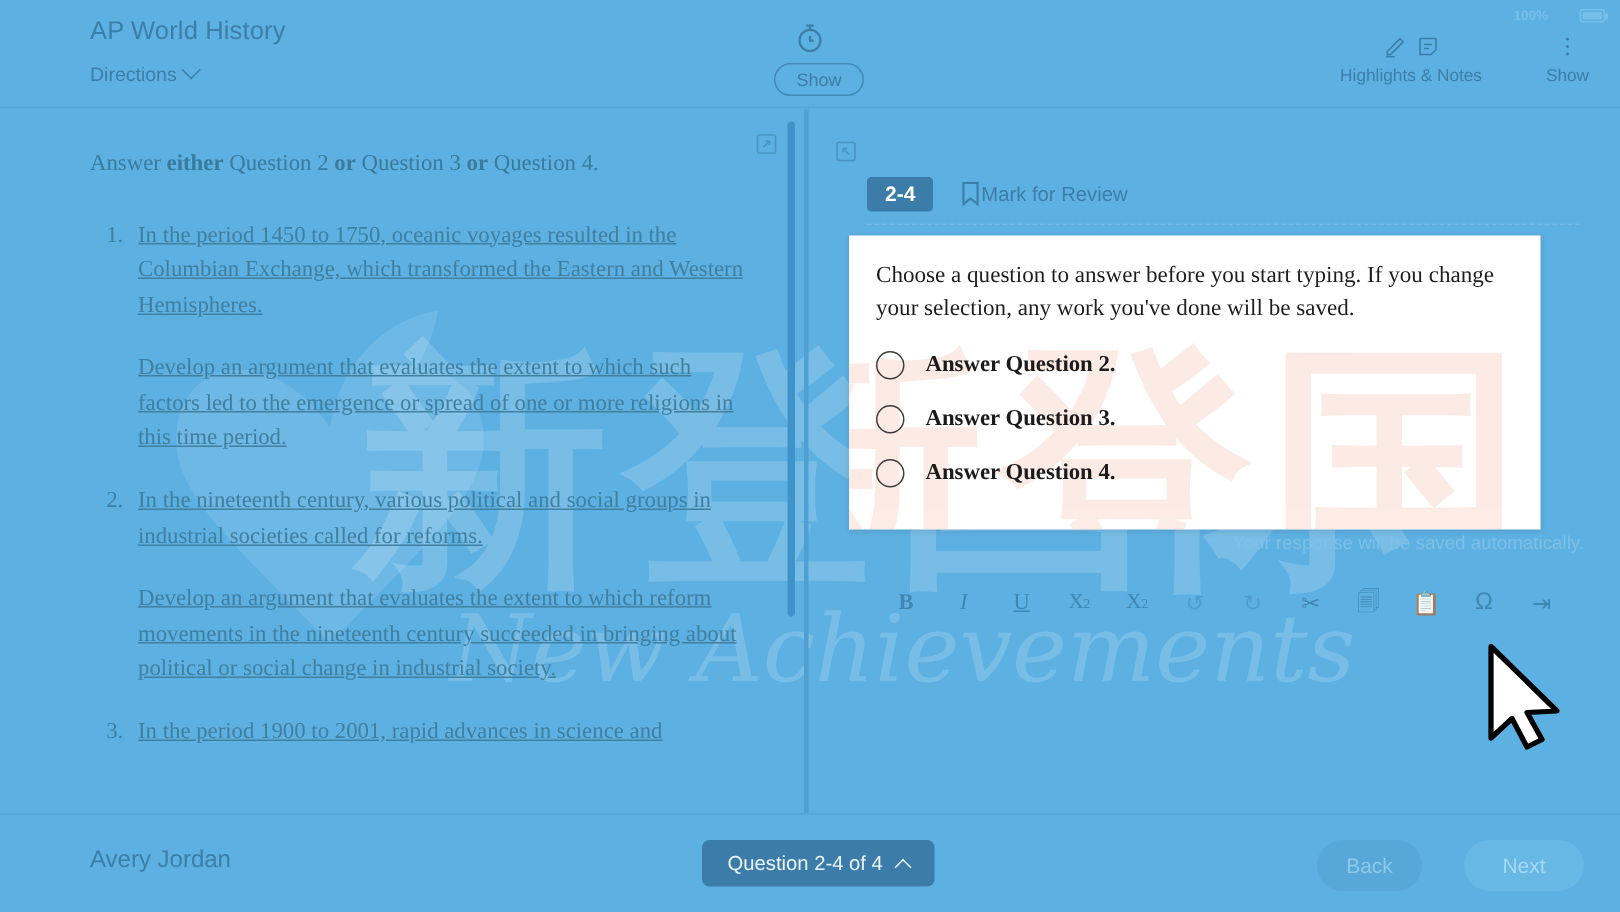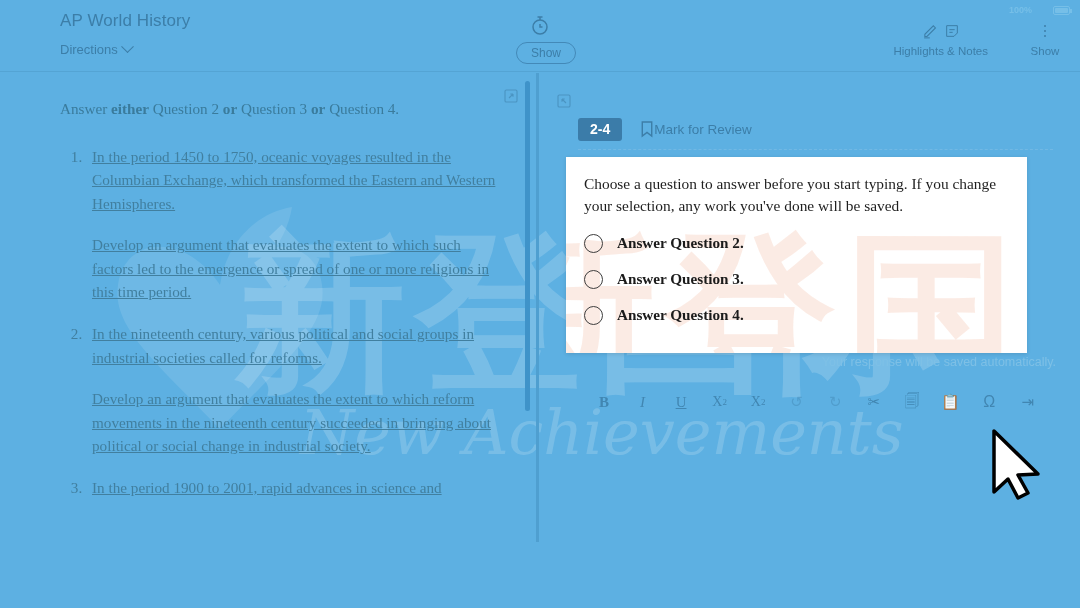--- a/index.html
+++ b/index.html
@@ -575,18 +575,29 @@
         <span class="radio"></span>
         <span class="opt-label">Answer Question 3.</span>
       </div>
       <div class="opt">
         <span class="radio"></span>
         <span class="opt-label">Answer Question 4.</span>
       </div>
     </div>
   </div>
 
+  <div class="footer">
+    <div class="ft-name">Avery Jordan</div>
+
+    <div class="ft-qselect">
+      <span>Question 2-4 of 4</span>
+      <span class="chev-up"></span>
+    </div>
+
+    <div class="ft-btn" id="btn-back">Back</div>
+    <div class="ft-btn" id="btn-next">Next</div>
+  </div>
 
   <svg class="cursor" width="58" height="75" viewBox="0 0 58 75">
     <path d="M4 3 L4 64 L18 51 L28 70 L38 65 L28 47 L48 46 Z" fill="#ffffff" stroke="#000000" stroke-width="3.5" stroke-linejoin="round"></path>
   </svg>
 
 </div>
 
 </body></html>

